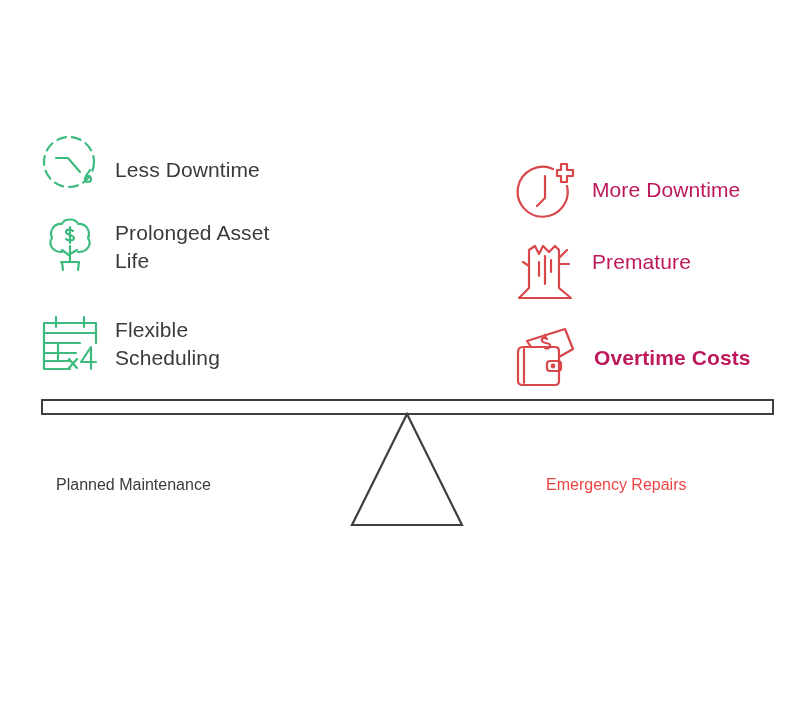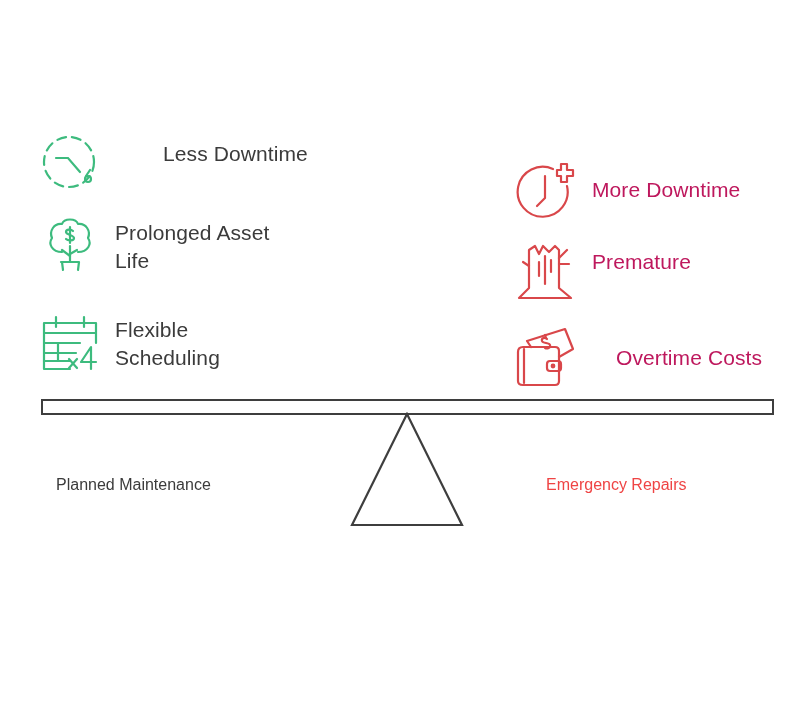--- a/index.html
+++ b/index.html
@@ -63,21 +63,21 @@
 <body>
 
 <div class="icon" style="left:40px; top:134px;">
   <svg viewBox="0 0 60 60" fill="none" stroke="#3dbb7e" stroke-width="2.2" stroke-linecap="round">
     <circle cx="29" cy="28" r="25" stroke-dasharray="9 6"></circle>
     <polyline points="16,24 28,24 40,38"></polyline>
     <circle cx="48" cy="45" r="3"></circle>
     <line x1="46" y1="42" x2="50" y2="36"></line>
   </svg>
 </div>
-<div class="label left" style="left:115px; top:140px;margin-left:48px;">
+<div class="label left" style="left:115px; top:156px;">
   <span>Less Downtime</span>
 </div>
 
 <div class="icon" style="left:40px; top:214px;">
   <svg viewBox="0 0 60 60" fill="none" stroke="#3dbb7e" stroke-width="2.2" stroke-linecap="round" stroke-linejoin="round">
     <path d="M22 38 C12 38 8 30 12 24 C9 17 14 9 22 10 C24 4 36 4 38 10 C46 9 51 17 48 24 C52 30 48 38 38 38"></path>
     <path d="M33 17 C31 15 26 15 26 18 C26 21 34 21 34 24 C34 27 28 27 26 25"></path>
     <line x1="30" y1="13" x2="30" y2="29"></line>
     <line x1="30" y1="32" x2="30" y2="48"></line>
     <line x1="30" y1="42" x2="22" y2="36"></line>
@@ -140,21 +140,21 @@
   <svg viewBox="0 0 60 60" fill="none" stroke="#d9474a" stroke-width="2.2" stroke-linecap="round" stroke-linejoin="round">
     <path d="M16 20 L12 14 L50 2 L58 22 L44 30"></path>
     <path d="M32 12 C30 10 26 11 27 14 C28 17 34 15 35 18 C36 21 32 22 30 21"></path>
     <line x1="30" y1="8" x2="31" y2="11"></line>
     <path d="M44 52 L44 24 C44 21 42 20 40 20 L8 20 C5 20 3 22 3 25 L3 54 C3 57 5 58 8 58 L40 58 C42 58 44 57 44 54 Z"></path>
     <line x1="9" y1="22" x2="9" y2="56"></line>
     <rect x="32" y="34" width="14" height="10" rx="3"></rect>
     <circle cx="38" cy="39" r="1.3"></circle>
   </svg>
 </div>
-<div class="label right" style="left:616px; top:344px;">
+<div class="label right" style="left:594px; top:344px;font-weight:bold;">
   <span>Overtime Costs</span>
 </div>
 
 <div class="beam"></div>
 
 <div class="fulcrum">
   <svg viewBox="0 0 118 116" width="118" height="116" fill="none" stroke="#3e3e3e" stroke-width="2.2" stroke-linejoin="miter">
     <polygon points="59,2 4,113 114,113"></polygon>
   </svg>
 </div>

